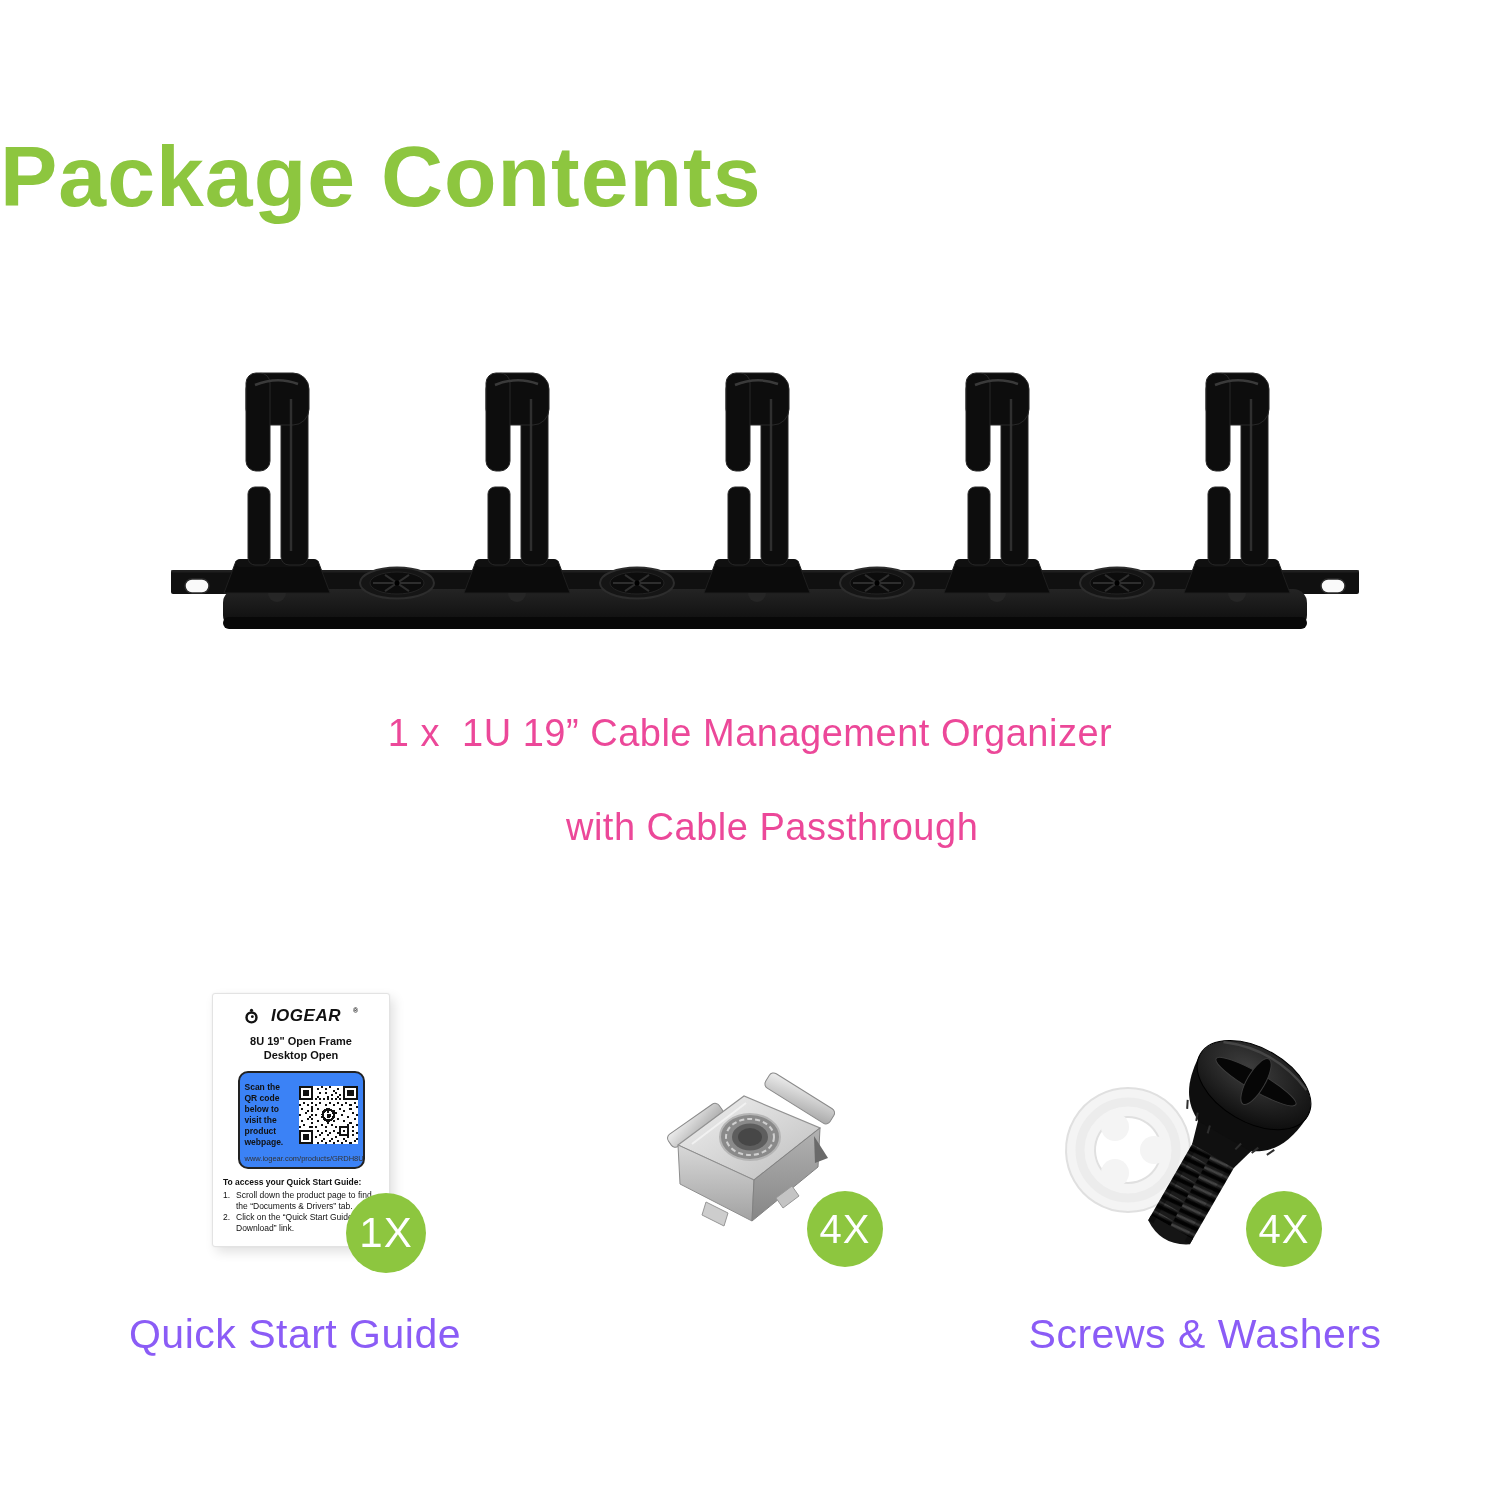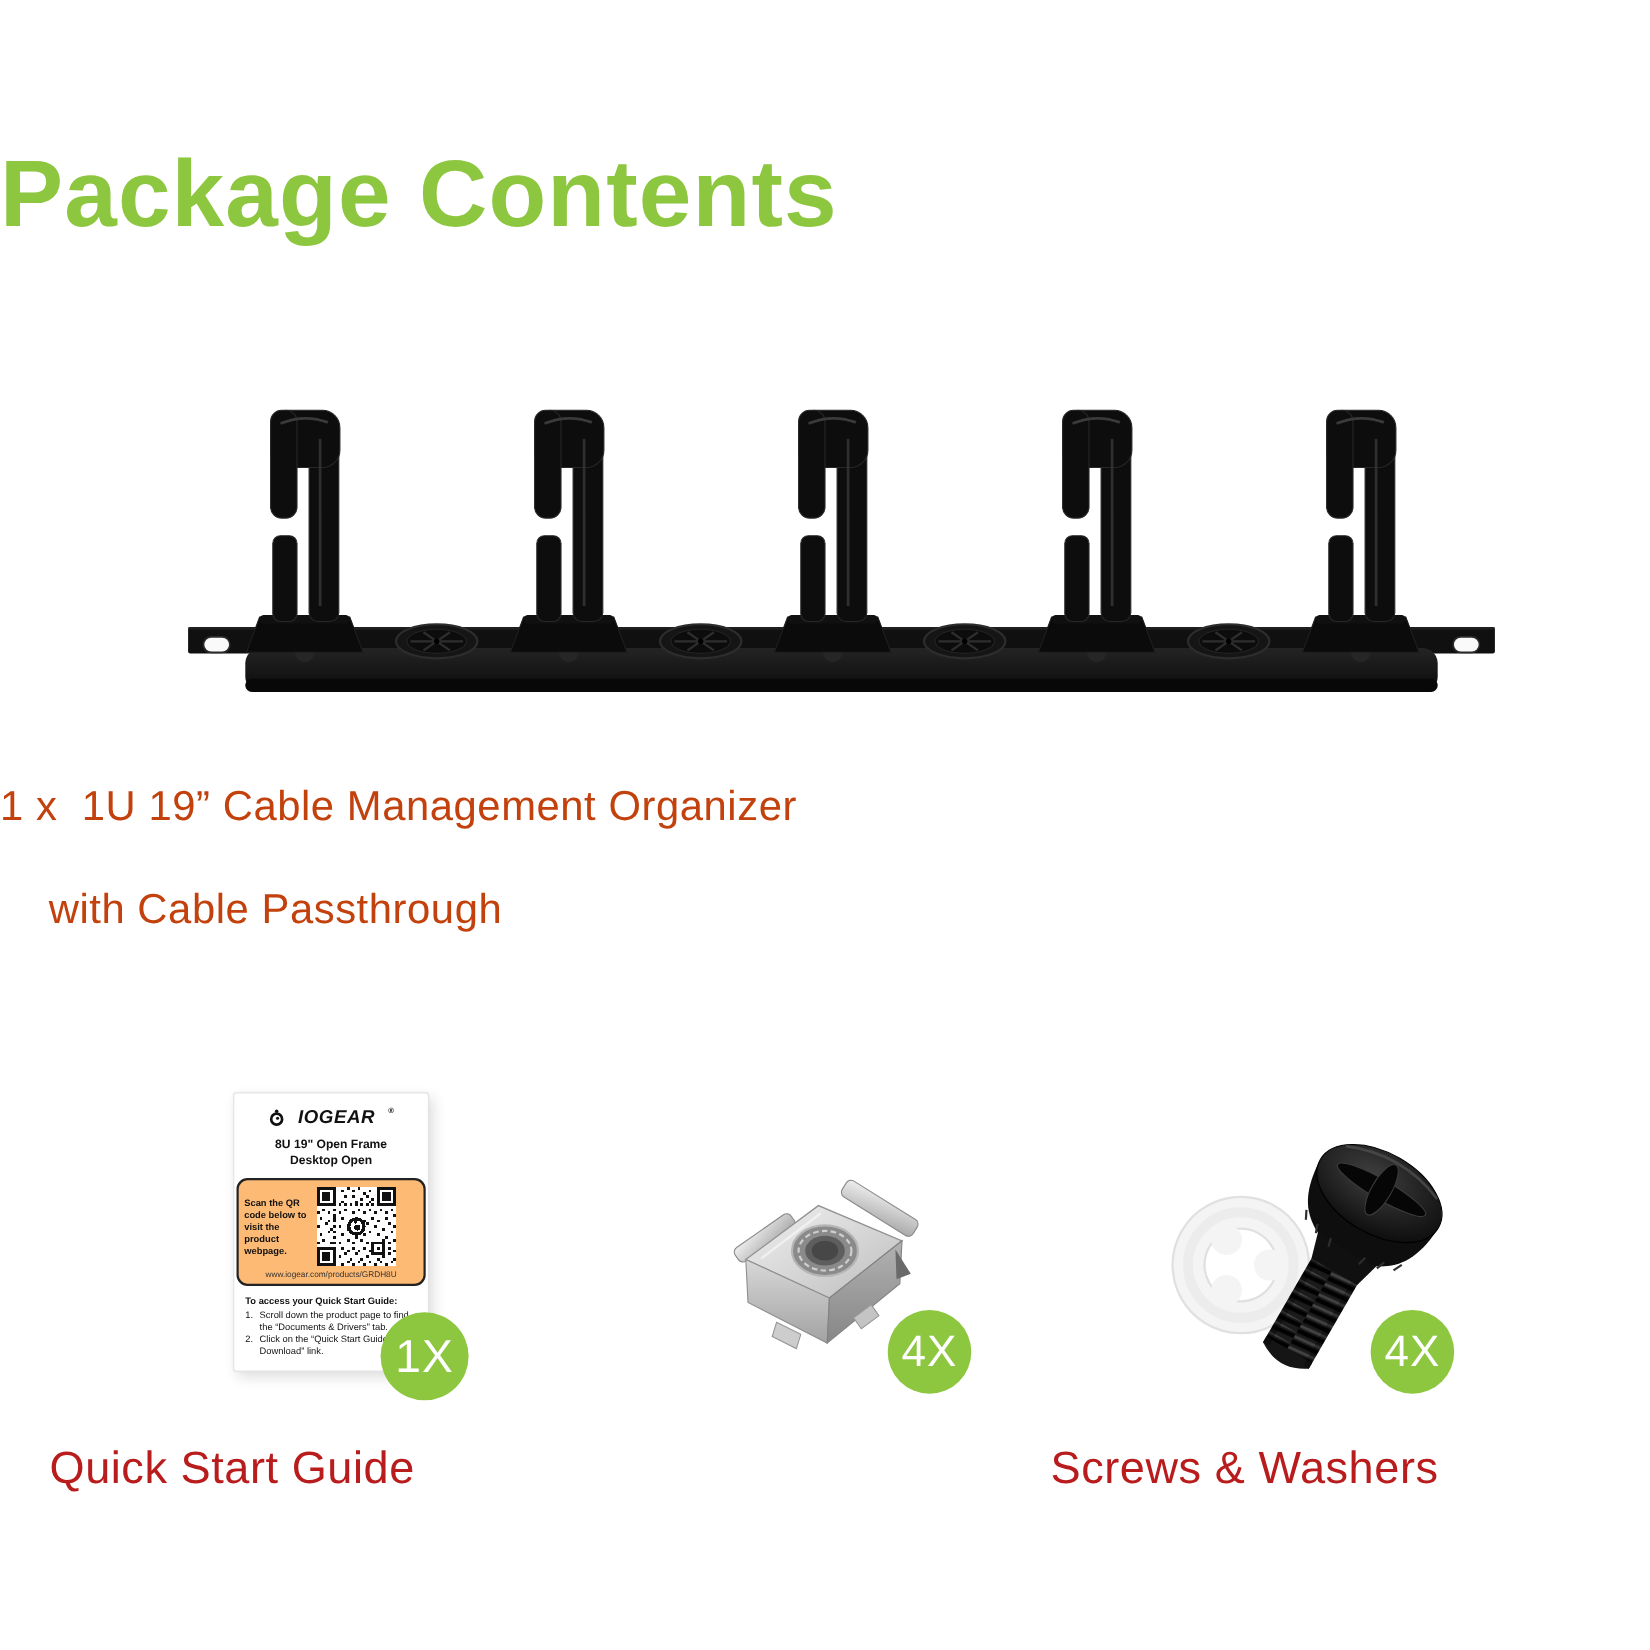--- a/index.html
+++ b/index.html
@@ -1,48 +1,48 @@
 <!DOCTYPE html>
 <html><head>
 <meta charset="utf-8">
 <style>
   html,body{margin:0;padding:0;background:#fff;}
   .page{position:relative;width:1500px;height:1500px;background:#ffffff;overflow:hidden;
         font-family:"Liberation Sans","DejaVu Sans",sans-serif;color:#1c1c1c;}
   .page-title{position:absolute;top:133px;left:0;width:1500px;text-align:left;
         font-size:86px;font-weight:bold;letter-spacing:1px;color:#8dc63f;line-height:1;}
   .organizer-svg{position:absolute;left:165px;top:355px;width:1200px;height:300px;}
-  .organizer-caption{position:absolute;top:710px;left:0;width:1500px;text-align:left;
-        font-size:38px;line-height:47px;letter-spacing:.5px;color:#c2410c;white-space:pre-wrap;}
+  .organizer-caption{position:absolute;top:710px;left:0;width:1500px;text-align:center;
+        font-size:38px;line-height:47px;letter-spacing:.5px;color:#ec4899;white-space:pre-wrap;}
   
   .qsg-card{position:absolute;left:212px;top:993px;width:178px;height:254px;background:#fff;
         border:1px solid #e3e3e3;border-radius:3px;
         box-shadow:4px 5px 12px rgba(0,0,0,.12),0 0 2px rgba(0,0,0,.05);box-sizing:border-box;}
   .brand-row{margin-top:12px;display:flex;justify-content:center;align-items:center;gap:12px;}
   .brand-text{font-size:17px;font-weight:bold;font-style:italic;letter-spacing:.5px;color:#111;}
   .brand-reg{font-size:7px;font-weight:bold;vertical-align:super;color:#111;position:relative;top:-6px;}
   .product-name{margin-top:8px;text-align:center;font-weight:bold;font-size:11px;line-height:14px;color:#111;}
-  .qr-box{margin:9px auto 0;width:172px;border:2px solid #222;border-radius:10px;
-        padding:6px 5px 4px;box-sizing:border-box;background:#fdba74;}
+  .qr-box{margin:9px auto 0;width:127px;border:2px solid #222;border-radius:10px;
+        padding:6px 5px 4px;box-sizing:border-box;background:#3b82f6;}
   .qr-row{display:flex;align-items:center;gap:4px;}
   .scan-text{font-size:8.5px;font-weight:bold;line-height:11px;color:#111;width:62px;}
   .qr-url{font-size:7.5px;text-align:center;margin-top:3px;color:#333;white-space:nowrap;}
   .access{margin:8px 10px 0;}
   .access-title{font-size:8.5px;font-weight:bold;color:#111;margin-bottom:3px;}
   .step{display:grid;grid-template-columns:13px 1fr;font-size:8.5px;line-height:11px;color:#111;}
   
   .qty-badge{position:absolute;border-radius:50%;background:#8dc63f;color:#fff;font-weight:normal;
         display:flex;align-items:center;justify-content:center;letter-spacing:1px;}
   .badge-1{left:346px;top:1193px;width:80px;height:80px;font-size:42px;}
   .badge-2{left:807px;top:1191px;width:76px;height:76px;font-size:40px;}
   .badge-3{left:1246px;top:1191px;width:76px;height:76px;font-size:40px;}
   .nut-svg{position:absolute;left:648px;top:1040px;width:200px;height:200px;}
   .screw-svg{position:absolute;left:1040px;top:1022px;width:300px;height:260px;}
   .item-label{position:absolute;top:1312px;font-size:41px;line-height:44px;letter-spacing:.5px;
-        color:#b91c1c;width:500px;}
+        color:#8b5cf6;text-align:center;width:500px;}
   .label-1{left:45px;}  .label-2{left:495px;}  .label-3{left:955px;}
 </style>
 </head>
 <body>
 
 <div class="page">
 
   <div class="page-title">Package Contents</div>
 
   <svg class="organizer-svg" viewBox="0 0 1200 300" xmlns="http://www.w3.org/2000/svg">

